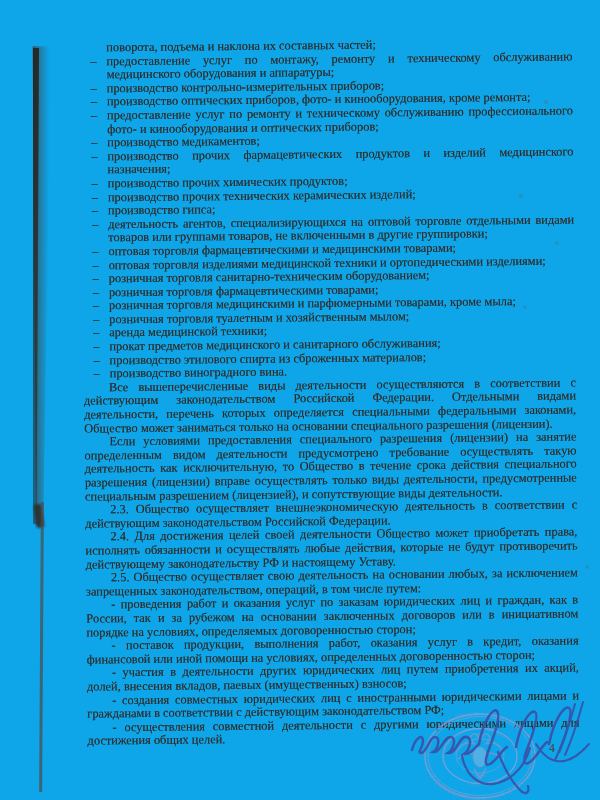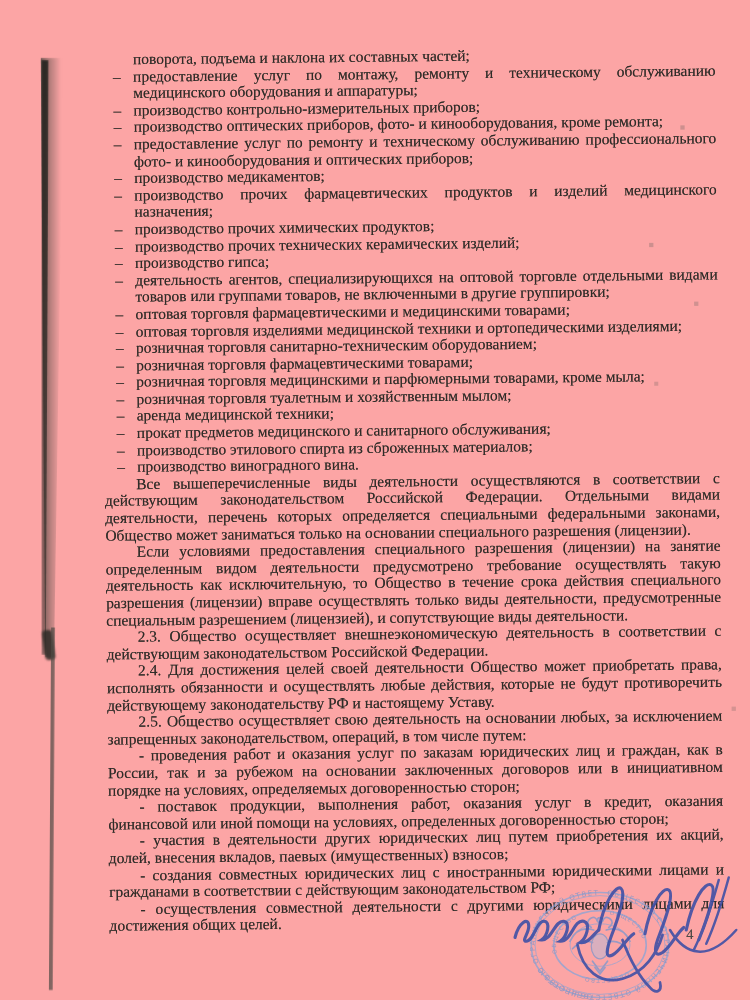--- a/index.html
+++ b/index.html
@@ -1,18 +1,18 @@
 <!DOCTYPE html>
 <html><head>
 <meta charset="utf-8">
 <style>
   html,body{margin:0;padding:0;}
   body{width:600px;height:800px;overflow:hidden;background:#e9e9e7;}
   .page{
-    position:relative;width:600px;height:800px;background:#fca5a5;overflow:hidden;
+    position:relative;width:600px;height:800px;background:#0ea5e9;overflow:hidden;
     font-family:"Liberation Serif","DejaVu Serif",serif;
   }
   
   .band{
     position:absolute;left:30px;top:46px;width:22px;height:480px;
     background:linear-gradient(to right, rgba(66,62,56,.88) 8%, rgba(66,62,56,.42) 42%, rgba(66,62,56,0) 85%);
     clip-path:polygon(12% 0,95% 0,60% 100%,28% 100%);
     filter:blur(1.2px);
   }
   .band-core{

